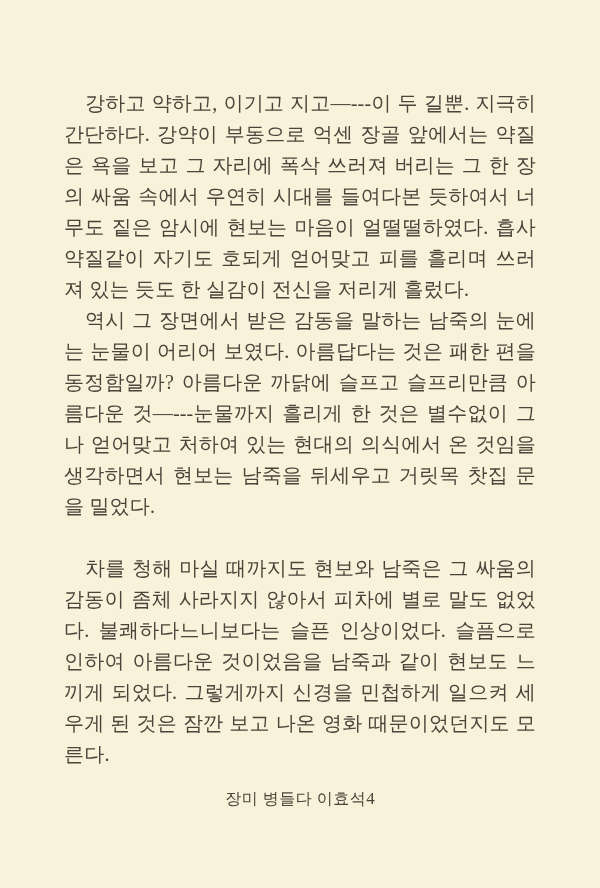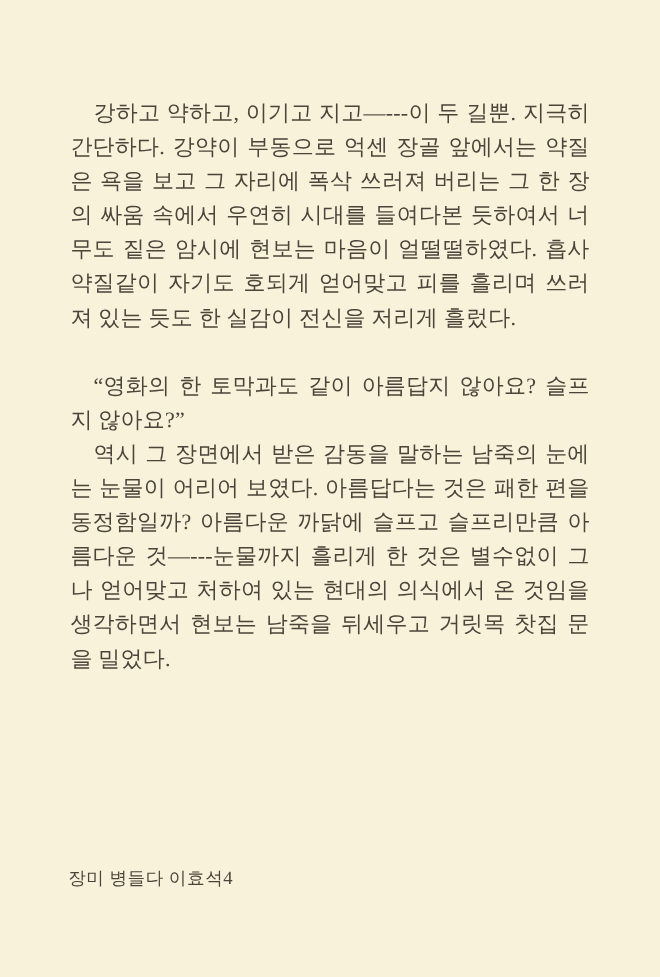--- a/index.html
+++ b/index.html
@@ -36,41 +36,41 @@
   }
   p.para.gap {
     margin-top: 31px;
   }
   .footer {
     position: absolute;
     left: 62px;
     right: 62px;
     top: 789px;
     display: flex;
-    justify-content: flex-start;
+    justify-content: center;
     align-items: baseline;
     font-size: 16px;
     line-height: 20px;
   }
   .footer .title-author {
     letter-spacing: 0.5px;
   }
   .footer .page-num {
     font-size: 17px;
   }
 </style>
 </head>
 <body style="background: rgb(248, 242, 218); color: rgb(74, 68, 58);">
 
 <div class="page">
 
   <main class="content">
     <p class="para">강하고 약하고, 이기고 지고—---이 두 길뿐. 지극히 간단하다. 강약이 부동으로 억센 장골 앞에서는 약질은 욕을 보고 그 자리에 폭삭 쓰러져 버리는 그 한 장의 싸움 속에서 우연히 시대를 들여다본 듯하여서 너무도 짙은 암시에 현보는 마음이 얼떨떨하였다. 흡사 약질같이 자기도 호되게 얻어맞고 피를 흘리며 쓰러져 있는 듯도 한 실감이 전신을 저리게 흘렀다.</p>
-    <p class="para gap">“영화의 한 토막과도 같이 아름답지 않아요? 슬프지 않아요?”</p>
     <p class="para">역시 그 장면에서 받은 감동을 말하는 남죽의 눈에는 눈물이 어리어 보였다. 아름답다는 것은 패한 편을 동정함일까? 아름다운 까닭에 슬프고 슬프리만큼 아름다운 것—---눈물까지 흘리게 한 것은 별수없이 그나 얻어맞고 처하여 있는 현대의 의식에서 온 것임을 생각하면서 현보는 남죽을 뒤세우고 거릿목 찻집 문을 밀었다.</p>
+    <p class="para gap">차를 청해 마실 때까지도 현보와 남죽은 그 싸움의 감동이 좀체 사라지지 않아서 피차에 별로 말도 없었다. 불쾌하다느니보다는 슬픈 인상이었다. 슬픔으로 인하여 아름다운 것이었음을 남죽과 같이 현보도 느끼게 되었다. 그렇게까지 신경을 민첩하게 일으켜 세우게 된 것은 잠깐 보고 나온 영화 때문이었던지도 모른다.</p>
 
   </main>
 
   <footer class="footer">
     <span class="title-author">장미 병들다 이효석</span>
     <span class="page-num">4</span>
   </footer>
 
 </div>
 

